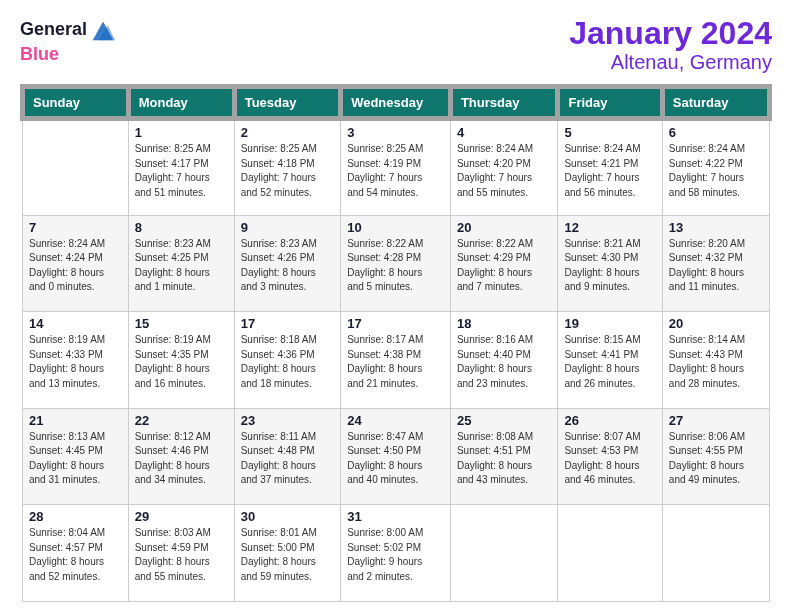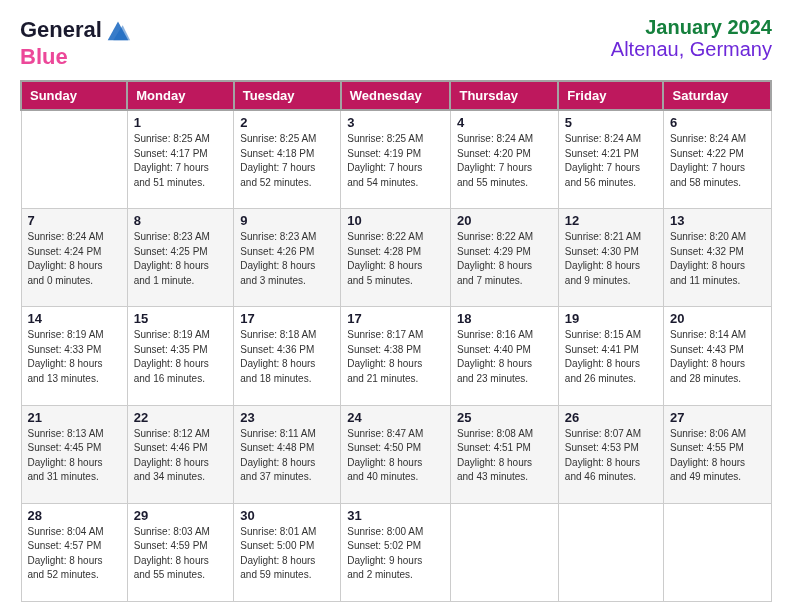--- a/index.html
+++ b/index.html
@@ -21,56 +21,56 @@
       display: flex;
       justify-content: space-between;
       align-items: flex-start;
       margin-bottom: 10px;
     }
     .logo {
       display: flex;
       align-items: center;
     }
     .logo-text {
-      font-size: 22px;
+      font-size: 18px;
       font-weight: bold;
       color: #1a1a2e;
       line-height: 1.2;
     }
     .logo-icon {
       width: 28px;
       height: 28px;
       margin-left: 2px;
     }
     .title-section {
       text-align: right;
     }
     .calendar-title {
-      font-size: 20px;
-      font-weight: bold;
-      color: #15803d;
+      font-size: 32px;
+      font-weight: bold;
+      color: #6d28d9;
       line-height: 1.1;
     }
     .calendar-subtitle {
       font-size: 20px;
       color: #6d28d9;
     }
     .calendar-table {
       width: 100%;
       border-collapse: collapse;
       flex: 1;
     }
     .calendar-table th {
-      background-color: #be185d;
+      background-color: #0f766e;
       color: #fff;
       text-align: left;
       padding: 6px 8px;
       font-size: 13px;
       font-weight: bold;
-      border: 2px solid #a3a3a3;
+      border: 5px solid #a3a3a3;
     }
     .calendar-table td {
       border: 1px solid #ccc;
       vertical-align: top;
       padding: 4px 6px;
       width: 113px;
       font-size: 10.5px;
       color: #222;
       height: 86px;
     }

